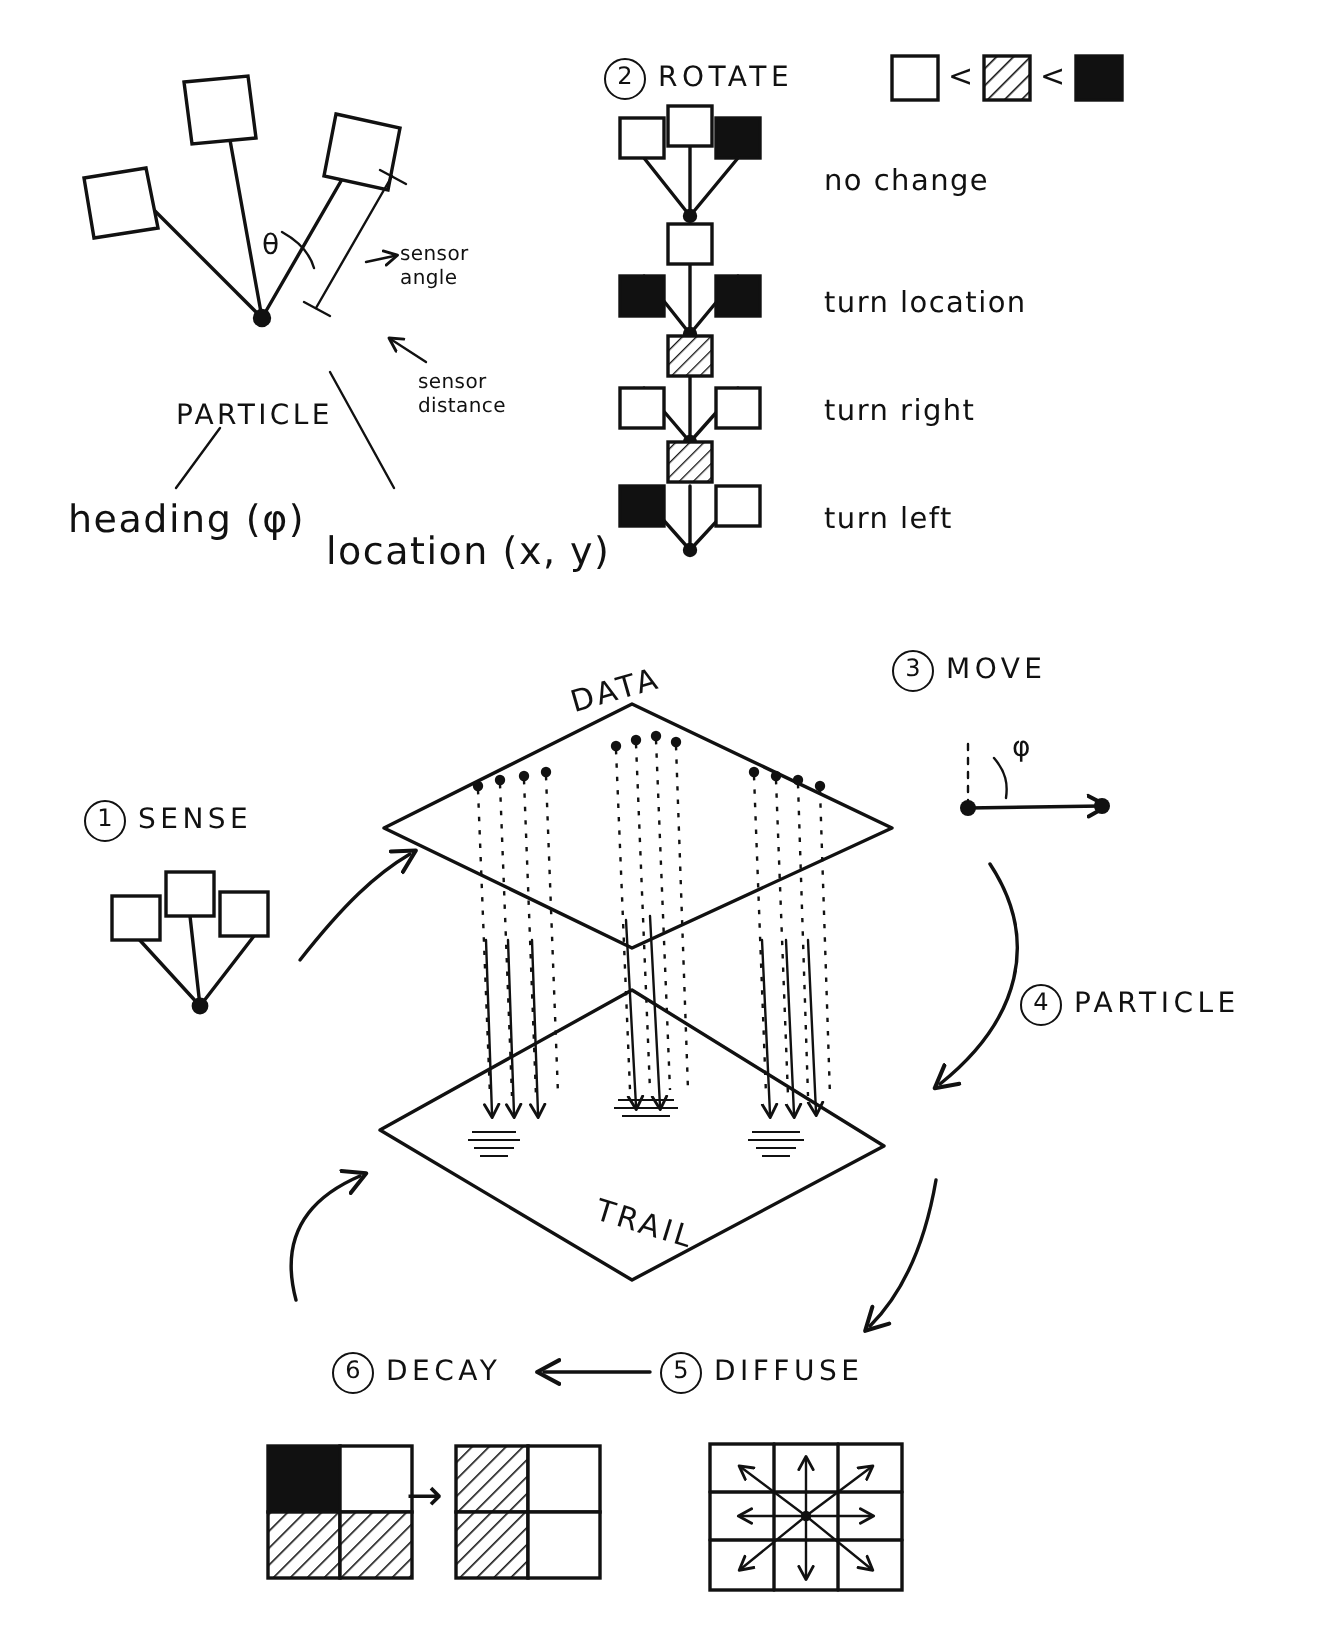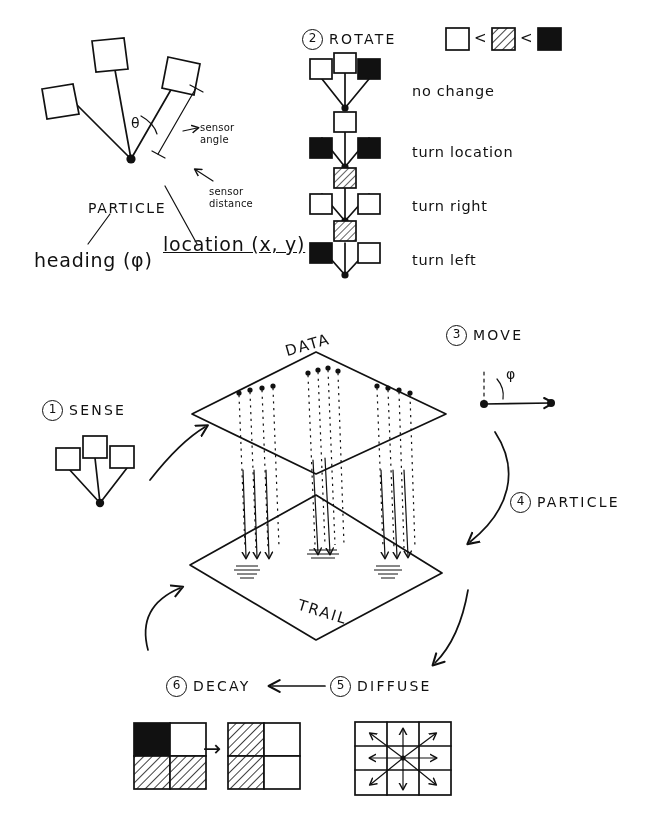--- a/index.html
+++ b/index.html
@@ -295,21 +295,21 @@
     <span style="white-space:pre-line;">sensor
 distance</span>
   </div>
 
   <div class="lbl hand" style="left:131px; top:115px; font-size:14px;">θ</div>
 
   <div class="lbl hand particle-word" style="left:88px; top:200px;">PARTICLE</div>
 
   <div class="lbl hand med" style="left:34px; top:250px;">heading (φ)</div>
 
-  <div class="lbl hand med" style="left:163px; top:234px;text-decoration:underline;">location (x, y)</div>
+  <div class="lbl hand med" style="left:163px; top:266px;">location (x, y)</div>
 
   <div class="lbl step-row" style="left:302px; top:29px;">
     <span class="circnum">2</span>
     <span class="hand step-title">ROTATE</span>
   </div>
 
   <div class="lbl hand" style="left:474px; top:30px; font-size:15px;">&lt;</div>
   <div class="lbl hand" style="left:520px; top:30px; font-size:15px;">&lt;</div>
 
   <div class="lbl hand rotate-label" style="left:412px; top:83px;">no change</div>

